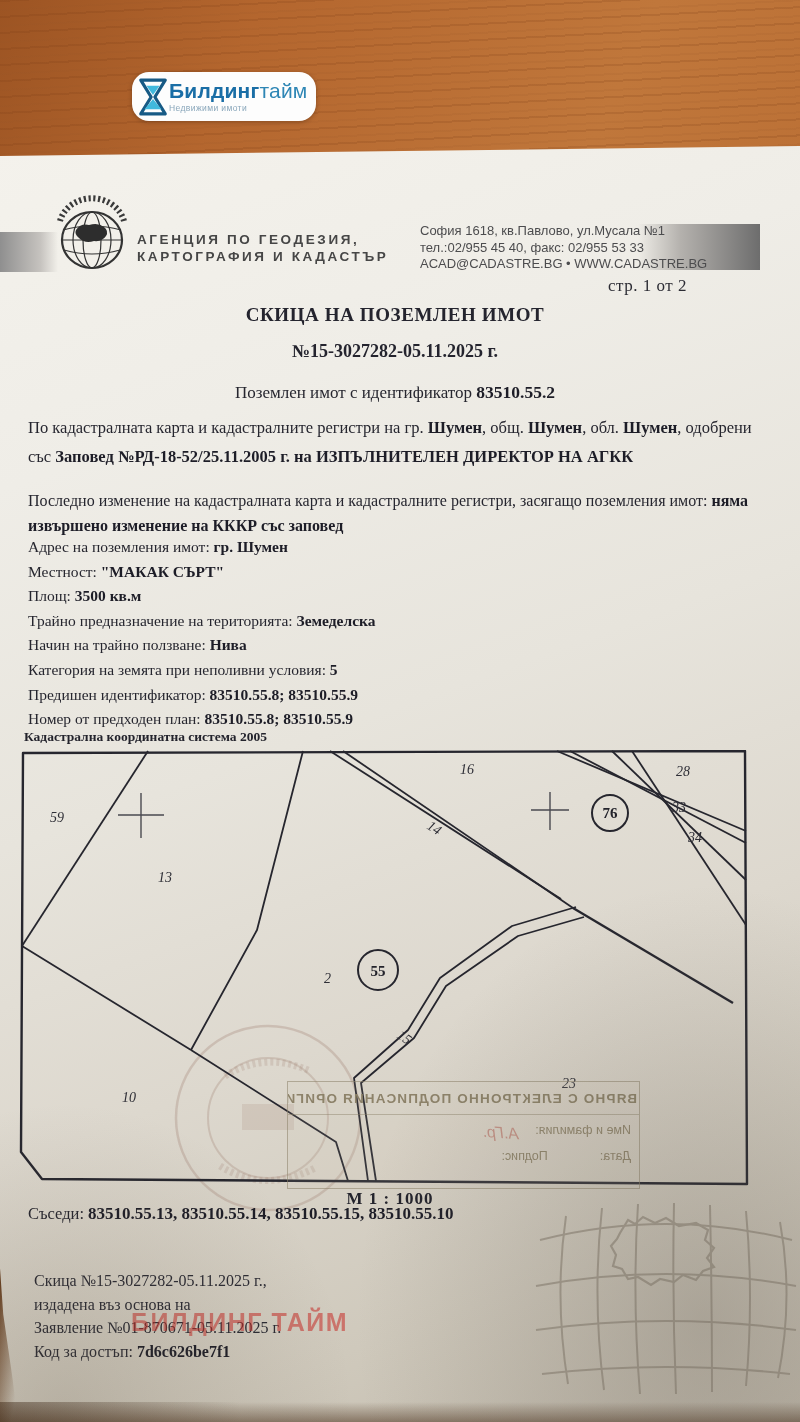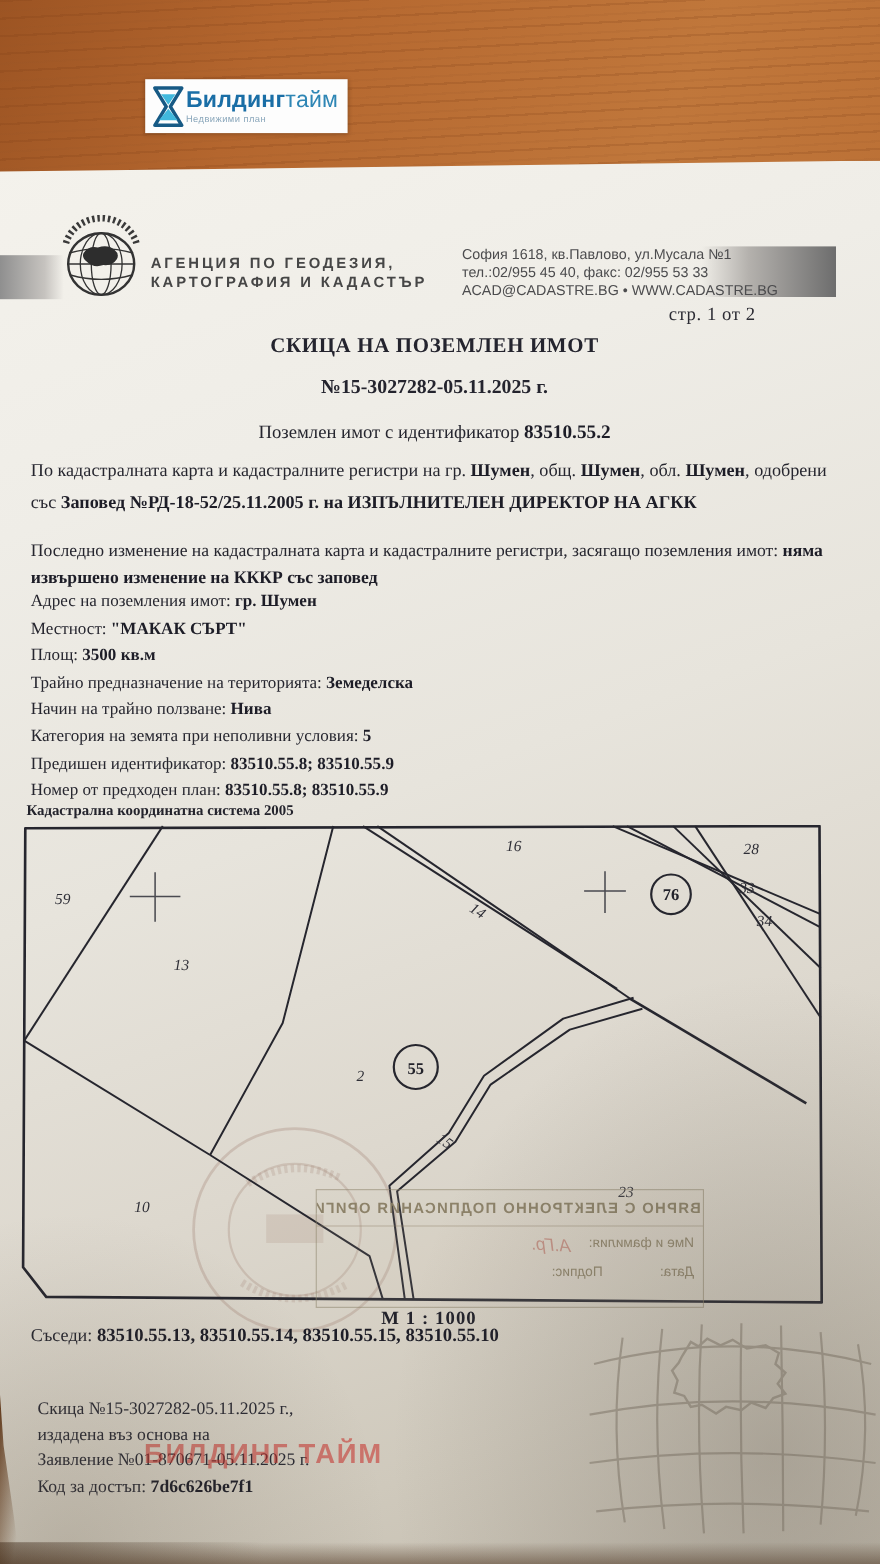--- a/index.html
+++ b/index.html
@@ -19,21 +19,21 @@
                radial-gradient(60% 40% at 8% 99%,rgba(90,78,60,.22),rgba(0,0,0,0) 60%);}
   .edge-wedge{position:absolute;left:0;top:1268px;width:18px;height:154px;
     background:linear-gradient(100deg,#5f3312 0%,rgba(95,51,18,0) 85%);
     clip-path:polygon(0 0,18% 30%,70% 72%,100% 100%,0 100%);}
   .bottom-shade{position:absolute;left:0;top:1402px;width:800px;height:20px;
     background:linear-gradient(rgba(62,34,12,0),rgba(62,34,12,.48)),
                linear-gradient(90deg,rgba(50,26,8,.45),rgba(0,0,0,0) 30%);}
   
   .brandbox{position:absolute;left:132px;top:72px;width:184px;height:49px;background:#fdfdfd;
     box-shadow:0 1px 4px rgba(60,30,10,.4);display:flex;align-items:center;padding:2px 6px 2px 5px;box-sizing:border-box;
-    font-family:"Liberation Sans","DejaVu Sans",sans-serif;}
+    font-family:"Liberation Sans","DejaVu Sans",sans-serif;border-radius:17px;}
   .brandtxt{line-height:1;}
   .brandname{font-size:21px;letter-spacing:.2px;}
   .brandname .bb{font-weight:bold;color:#1a6ea6;}
   .brandname .bl{font-weight:normal;color:#2e86b5;}
   .brandtag{font-size:8.5px;color:#8aa7bb;margin-top:3px;letter-spacing:.4px;}
   
   .graybar-left{position:absolute;left:0;top:232px;width:58px;height:40px;
     background:linear-gradient(90deg,#8f8f8f,#c6c3bf 70%,rgba(198,195,191,0));}
   .graybar-right{position:absolute;left:638px;top:224px;width:122px;height:46px;
     background:linear-gradient(90deg,rgba(185,183,180,0),#b4b1ad 35%,#6d6d6d 100%);}
@@ -219,17 +219,17 @@
   <div class="paper-shade"></div>
 
   <div class="brandbox">
     <svg width="32" height="40" viewBox="0 0 34 40">
       <path d="M4,2 H30 L19,20 L30,38 H4 L15,20 Z" fill="none" stroke="#175a85" stroke-width="3.4" stroke-linejoin="round"></path>
       <path d="M10,8 H24 L17,18 Z" fill="#41b9dd"></path>
       <path d="M17,22 L26,33 H8 Z" fill="#41b9dd"></path>
     </svg>
     <div class="brandtxt">
       <div class="brandname"><span class="bb">Билдинг</span><span class="bl">тайм</span></div>
-      <div class="brandtag">Недвижими план</div>
+      <div class="brandtag">Недвижими имоти</div>
     </div>
   </div>
 
 </div>
 
 </body></html>

